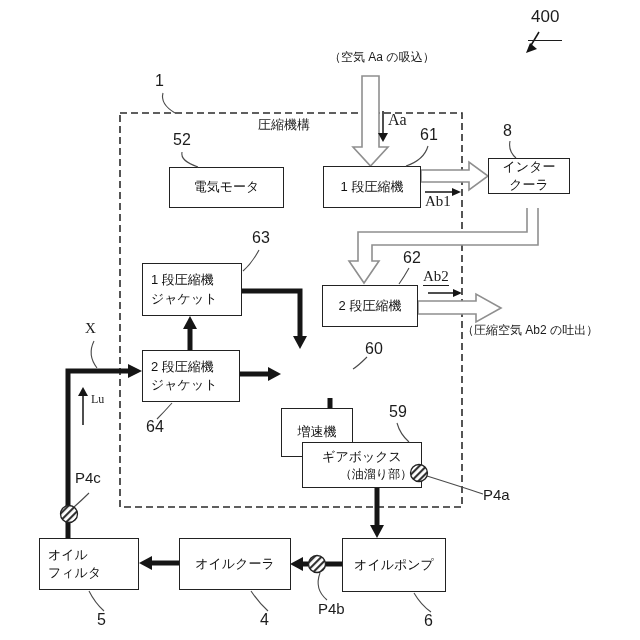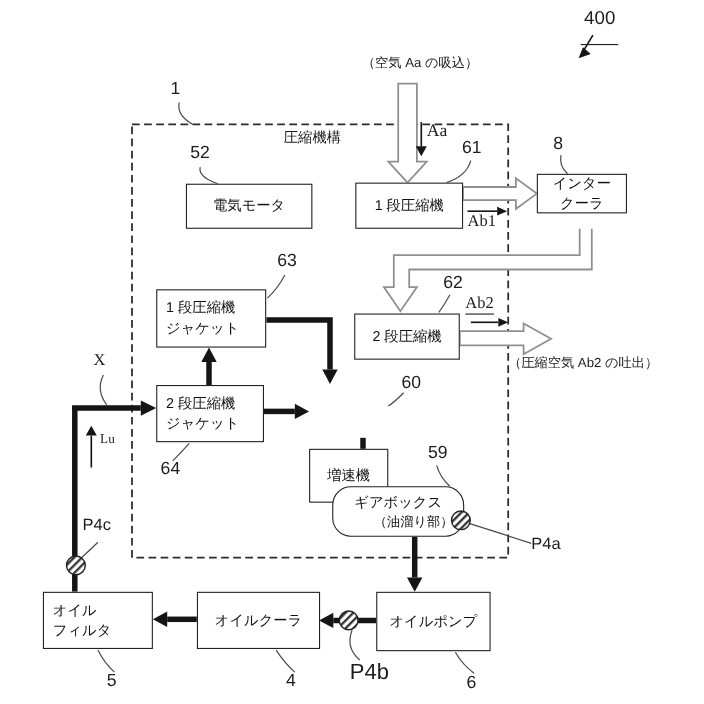--- a/index.html
+++ b/index.html
@@ -88,21 +88,21 @@
     <span>1 段圧縮機</span>
     <span>ジャケット</span>
   </div>
   <div class="box left" style="left:142px;top:350px;width:98px;height:52px;">
     <span>2 段圧縮機</span>
     <span>ジャケット</span>
   </div>
   <div class="box center" style="left:281px;top:360px;width:72px;height:49px;margin-top:48px;">
     <span>増速機</span>
   </div>
-  <div class="box center" style="left:302px;top:442px;width:120px;height:46px;border-radius:17px;">
+  <div class="box center" style="left:302px;top:442px;width:120px;height:46px;">
     <span>ギアボックス</span>
     <span style="font-size:12px;margin-left:28px;">（油溜り部）</span>
   </div>
   <div class="box center" style="left:342px;top:538px;width:104px;height:54px;">
     <span>オイルポンプ</span>
   </div>
   <div class="box center" style="left:179px;top:538px;width:112px;height:52px;">
     <span>オイルクーラ</span>
   </div>
   <div class="box left" style="left:39px;top:538px;width:100px;height:52px;">
@@ -128,21 +128,21 @@
   <div class="lbl ref" style="left:260px;top:611px;">4</div>
   <div class="lbl ref" style="left:424px;top:612px;">6</div>
 
   <div class="lbl serif" style="left:85px;top:320px;font-size:15px;">X</div>
   <div class="lbl serif" style="left:91px;top:392px;font-size:12px;">Lu</div>
   <div class="lbl serif" style="left:388px;top:111px;font-size:16px;">Aa</div>
   <div class="lbl serif" style="left:425px;top:193px;font-size:15px;">Ab1</div>
   <div class="lbl serif underlined" style="left:423px;top:268px;font-size:15px;">Ab2</div>
   <div class="lbl" style="left:75px;top:469px;font-size:15px;">P4c</div>
   <div class="lbl" style="left:483px;top:486px;font-size:15px;">P4a</div>
-  <div class="lbl" style="left:318px;top:600px;font-size:20px;">P4b</div>
+  <div class="lbl" style="left:318px;top:600px;font-size:15px;">P4b</div>
 
   <svg id="lines-over" class="layer">
     <defs>
       <pattern id="hatch" patternUnits="userSpaceOnUse" width="5" height="5" patternTransform="rotate(45)">
         <rect width="5" height="5" fill="#fff"></rect>
         <line x1="1" y1="0" x2="1" y2="5" stroke="#333" stroke-width="2.2"></line>
       </pattern>
     </defs>
 
     <path class="leader" d="M 163 93 Q 160 104 175 113"></path>

